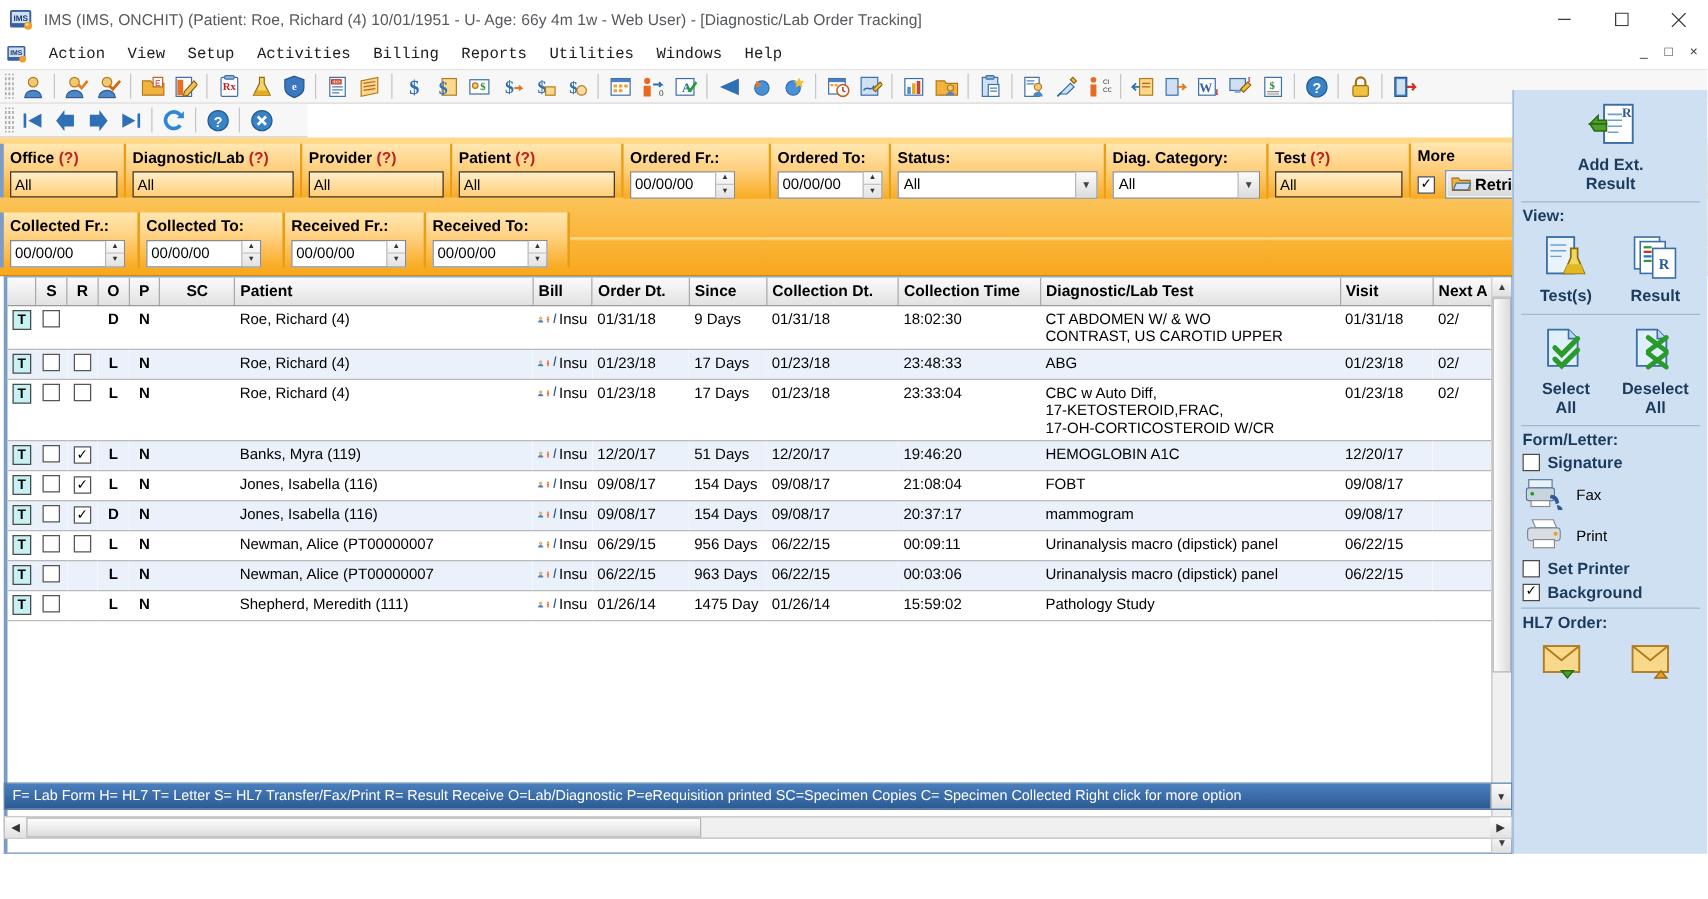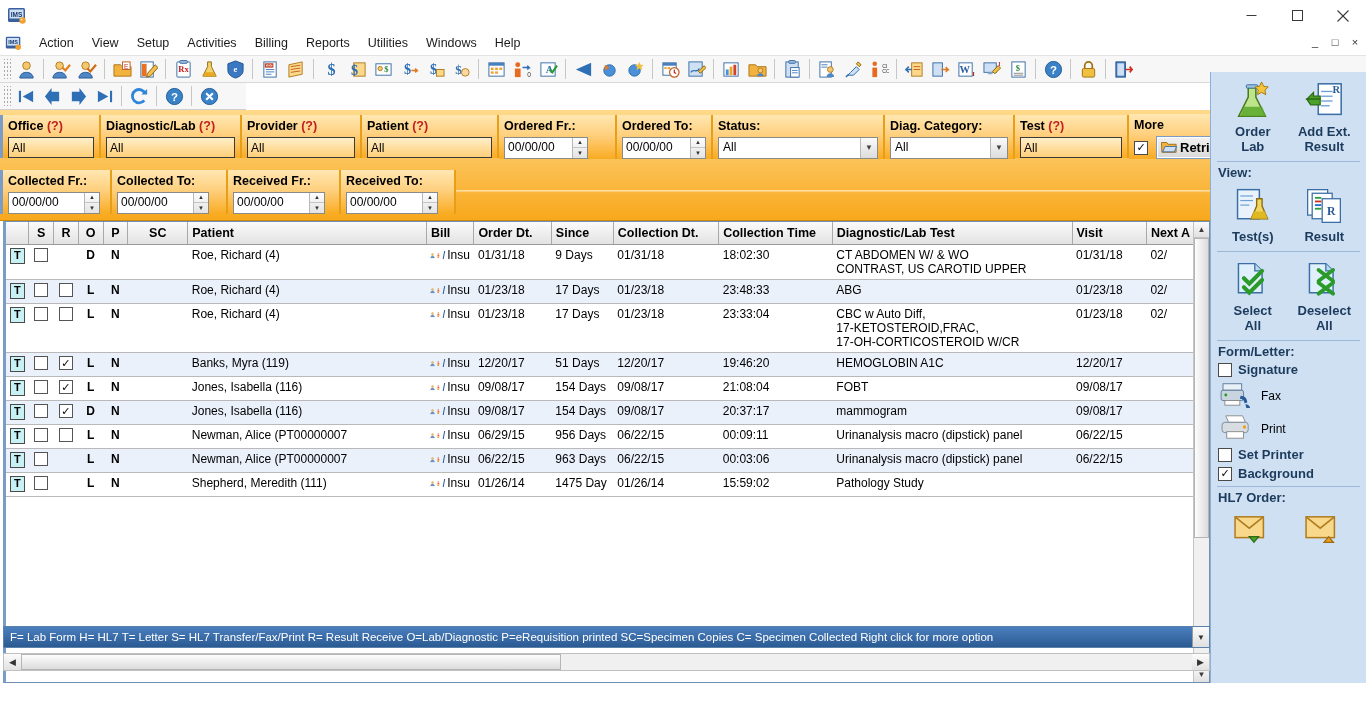--- a/index.html
+++ b/index.html
@@ -50,20 +50,21 @@
     align-items: center;
     position: relative;
     padding-left: 5px;
   }
   .menubar .mdi-icon { width: 17px; height: 17px; margin-right: 8px; }
   .menubar .mitem {
     font-size: 12.5px;
     color: #1b1b1b;
     padding: 2px 9px;
     white-space: nowrap;
+    font-family: Liberation Mono, monospace;
   }
   .mdi-controls {
     position: absolute; right: 2px; top: 2px;
     display: flex; gap: 2px;
   }
   .mdi-btn {
     width: 18px; height: 18px;
     display: flex; align-items: center; justify-content: center;
     font-size: 11px; color: #333;
   }
@@ -326,20 +327,21 @@
 <div class="titlebar">
   <span class="app-icon">
     <svg width="20" height="20" viewBox="0 0 20 20">
       <rect x="1" y="2" width="17" height="14" rx="1.5" fill="#3a5f9e"></rect>
       <rect x="2.5" y="3.5" width="14" height="9" fill="#cfe0f5"></rect>
       <text x="9.5" y="11" font-size="6.5" font-weight="bold" fill="#1b3a6b" text-anchor="middle" font-family="Liberation Sans, sans-serif">IMS</text>
       <circle cx="15.5" cy="14.5" r="3.2" fill="#f0a030"></circle>
       <circle cx="14.6" cy="13.6" r="1.1" fill="#ffe0a0"></circle>
     </svg>
   </span>
+  <span class="title-text">IMS (IMS, ONCHIT)   (Patient: Roe, Richard  (4) 10/01/1951 - U- Age: 66y 4m 1w - Web User) - [Diagnostic/Lab Order Tracking]</span>
   <div class="win-controls">
     <div class="win-btn">
       <svg width="11" height="11" viewBox="0 0 11 11">
           <line x1="0.5" y1="5.5" x2="10.5" y2="5.5" stroke="#3a3a3a" stroke-width="1"></line>
         </svg>
     </div>
     <div class="win-btn">
       <svg width="11" height="11" viewBox="0 0 11 11">
           <rect x="0.5" y="0.5" width="10" height="10" fill="none" stroke="#3a3a3a" stroke-width="1"></rect>
         </svg>
@@ -1149,32 +1151,20 @@
     <div class="hs-thumb"></div>
     <div class="hs-track"></div>
     <div class="hs-arrow">▶</div>
   </div>
 
   <div class="sidebar" style="top:-149px">
     <div class="sb-grid2">
       <div class="sb-item">
         <span class="ico">
           <svg width="42" height="42" viewBox="0 0 44 44">
-            <path d="M17 8h8v10l10 20H7l10-20z" fill="#bfe58a" stroke="#4a7a20" stroke-width="1.6"></path>
-            <path d="M12.5 28h19l4 10H8.5z" fill="#5aa82a" opacity=".85"></path>
-            <rect x="15" y="5" width="12" height="3.5" rx="1" fill="#9ec4e0" stroke="#3a6ea5"></rect>
-            <path d="M31 2l2.2 4.6L38 7.3l-3.5 3.3.9 4.8-4.4-2.4-4.4 2.4.9-4.8L24 7.3l4.8-.7z" fill="#f5c43a" stroke="#a07a12"></path>
-          </svg>
-        </span>
-        <span class="lbl" style="white-space:pre-line">Order
-Lab</span>
-      </div>
-      <div class="sb-item">
-        <span class="ico">
-          <svg width="42" height="42" viewBox="0 0 44 44">
             <rect x="16" y="4" width="24" height="32" fill="#fff" stroke="#3a6ea5" stroke-width="1.6"></rect>
             <g stroke="#6aa0d8" stroke-width="1.4">
                 <line x1="19" y1="12" x2="31" y2="12"></line>
                 <line x1="19" y1="17" x2="31" y2="17"></line>
                 <line x1="19" y1="22" x2="31" y2="22"></line>
                 <line x1="19" y1="27" x2="28" y2="27"></line>
               </g>
             <text x="35" y="14" font-size="11" font-weight="bold" fill="#2a5a9a" text-anchor="middle" font-family="Liberation Serif, serif">R</text>
             <path d="M18 20H4l7-7v4h7z" fill="#4aa02a" stroke="#2a6a12" stroke-width="1.3"></path>
             <path d="M4 20h14v6H8z" fill="#4aa02a" stroke="#2a6a12" stroke-width="1.3"></path>

